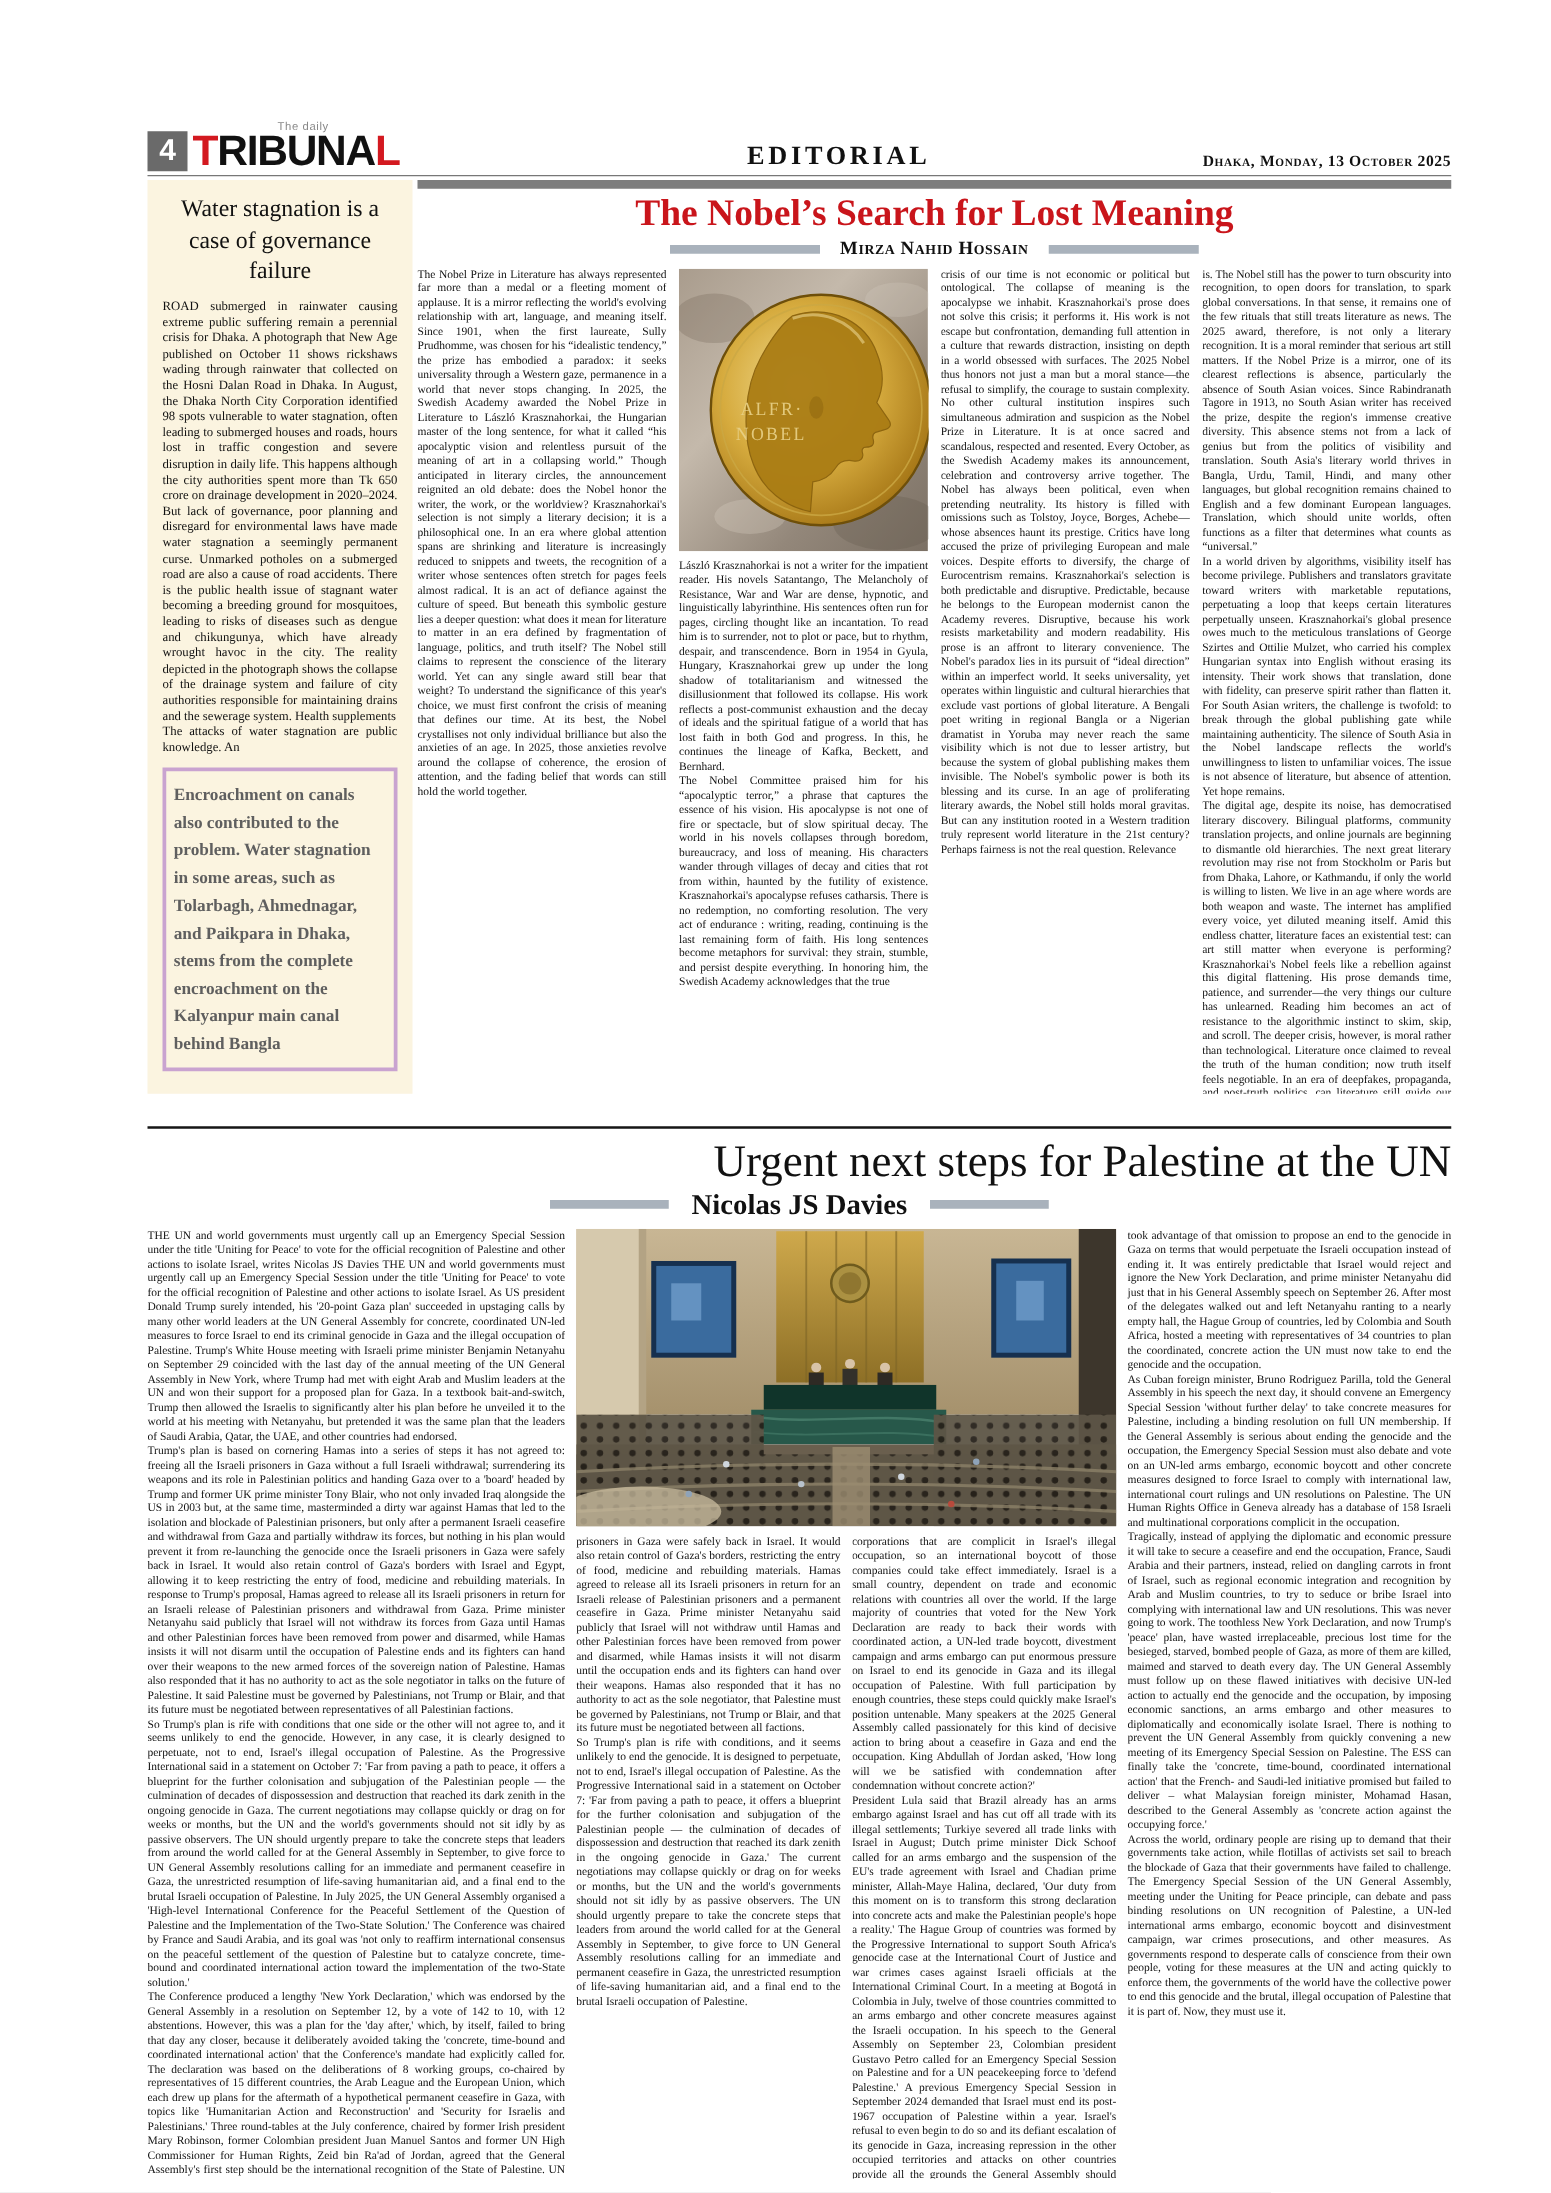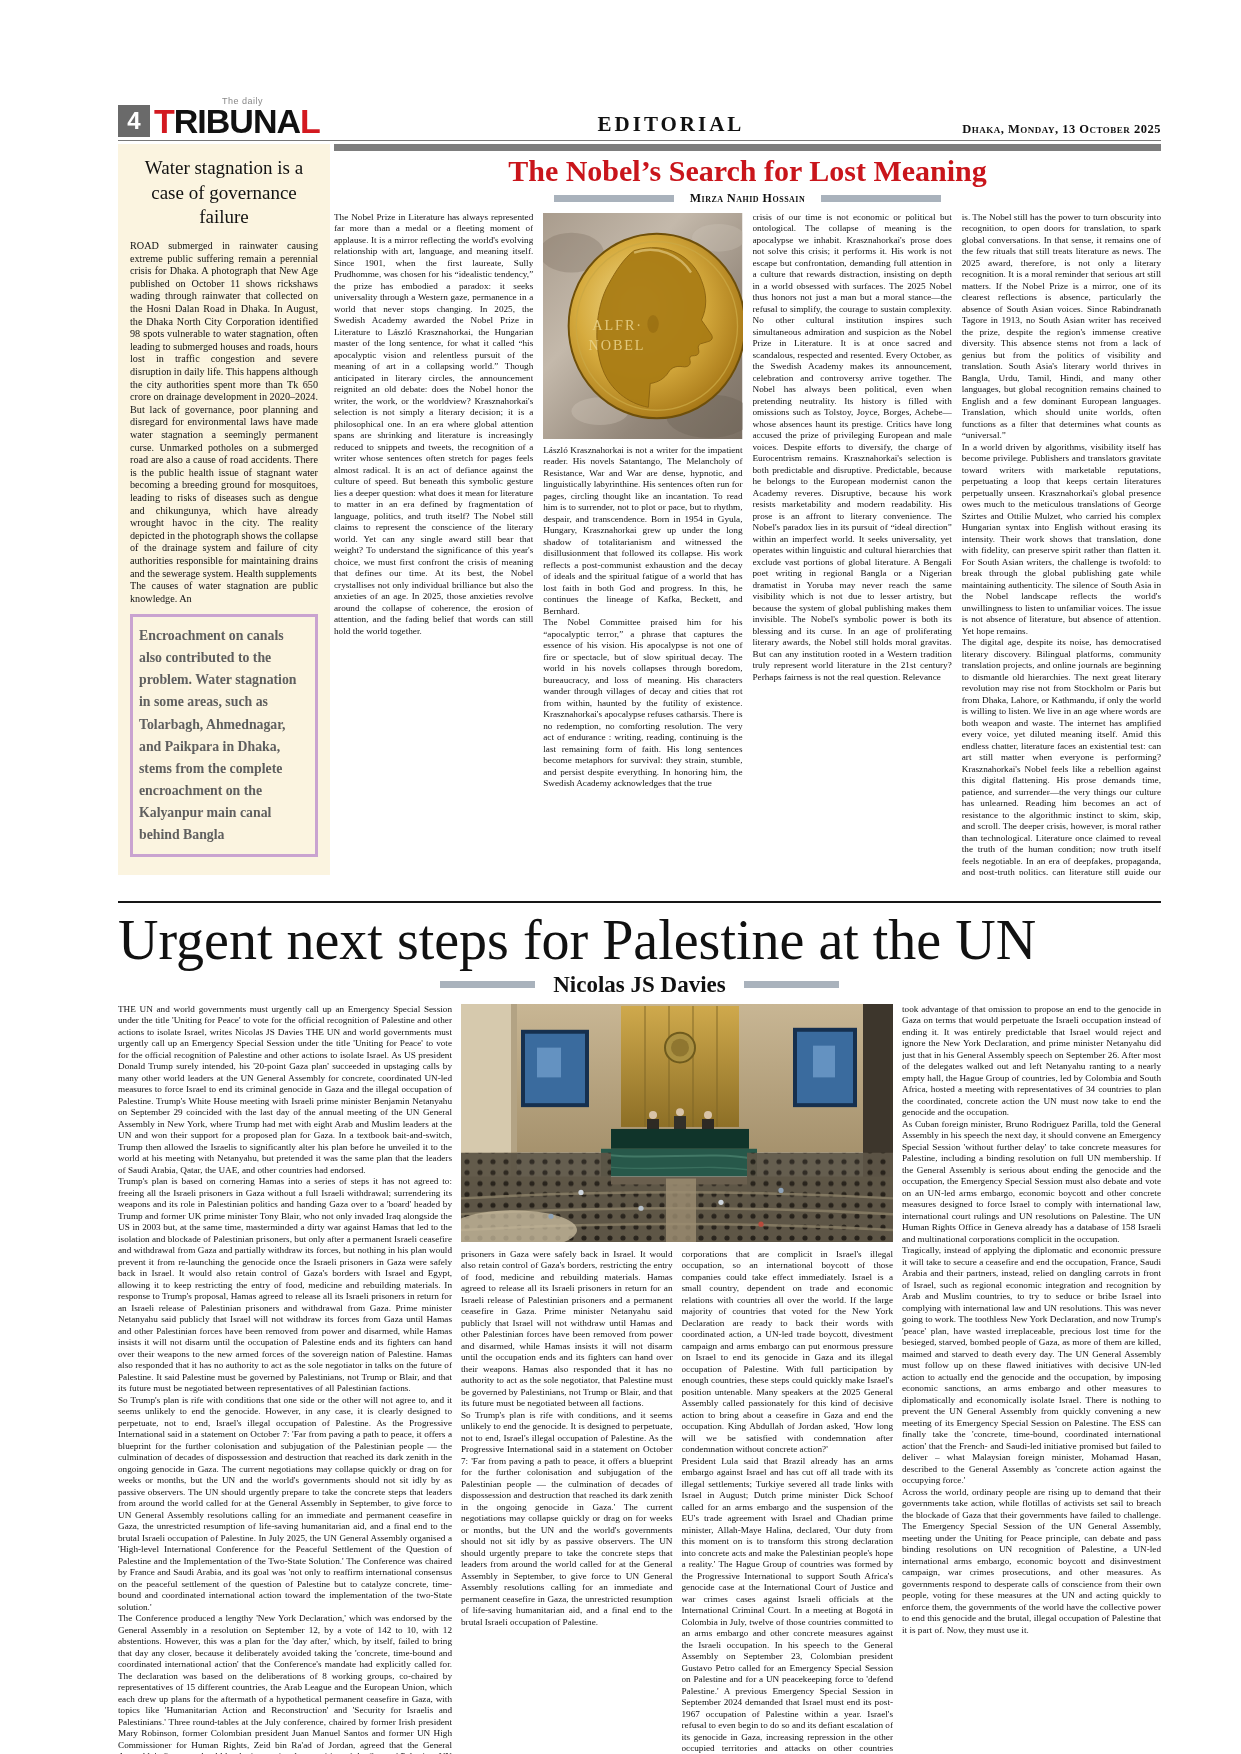--- a/index.html
+++ b/index.html
@@ -24,28 +24,28 @@
   .edit-title{font-size:19px;text-align:center;line-height:1.3;margin:4px 0 10px;font-weight:normal;}
   .edit-body{font-size:10.2px;line-height:12.6px;text-align:justify;}
   .edit-body p{margin:0;}
   .pullquote{border:3px solid #c9a3d0;margin:9px 0;padding:8px 6px;color:#5f5f5f;font-weight:bold;
              font-size:13.8px;line-height:1.6;}
   .nobel{flex:1;display:flex;flex-direction:column;min-width:0;}
   .bar-full{height:7px;background:#7d7d7d;}
   .nobel-title{color:#c9151b;font-size:30px;font-weight:bold;text-align:center;margin:4px 0 2px;line-height:1.05;}
   .byline{display:flex;align-items:center;justify-content:center;gap:16px;margin:2px 0 4px;}
   .byline .bar{width:120px;height:7px;background:#a9b2bc;}
-  .byline .name{font-weight:bold;font-size:12px;font-variant:small-caps;letter-spacing:.5px;}
+  .byline .name{font-weight:bold;font-size:15px;font-variant:small-caps;letter-spacing:.5px;}
   .ncols{flex:1;display:flex;gap:10px;overflow:hidden;margin-top:2px;}
   .ncol{flex:1;min-width:0;font-size:9.2px;line-height:11.5px;text-align:justify;overflow:hidden;}
   .ncol p{margin:0;}
   .medal-fig{width:100%;height:226px;margin:1px 0 6px;display:block;}
   
   .divider{border:0;border-top:2px solid #161616;margin:26px 0 0;}
-  .pal-title{font-size:56px;text-align:left;font-weight:normal;margin:8px 0 2px;line-height:1.05;}
+  .pal-title{font-size:36px;text-align:right;font-weight:normal;margin:8px 0 2px;line-height:1.05;}
   .pal-byline{display:flex;align-items:center;justify-content:center;gap:18px;margin:2px 0 6px;}
   .pal-byline .bar{width:95px;height:7px;background:#a9b2bc;}
   .pal-byline .name{font-weight:bold;font-size:23px;}
   .pal-body{display:flex;gap:9px;height:760px;overflow:hidden;margin-top:6px;}
   .pcol1{width:334px;font-size:9.2px;line-height:11.5px;text-align:justify;overflow:hidden;}
   .pcol1 p,.pmcol p,.pcol3 p{margin:0;}
   .pmid{width:432px;display:flex;flex-direction:column;min-width:0;}
   .un-fig{width:100%;height:238px;display:block;margin-bottom:7px;}
   .pmid-cols{flex:1;display:flex;gap:9px;overflow:hidden;}
   .pmcol{flex:1;min-width:0;font-size:9.2px;line-height:11.5px;text-align:justify;overflow:hidden;}
@@ -67,21 +67,21 @@
     <div class="hdr-center">EDITORIAL</div>
     <div class="hdr-right">Dhaka, Monday, 13 October 2025</div>
   </div>
 
   <div class="section1">
 
     <div class="edit-col">
       <h1 class="edit-title">Water stagnation is a case of governance failure</h1>
       <div class="edit-body">
           <p>ROAD submerged in rainwater causing extreme public suffering remain a perennial crisis for Dhaka. A photograph that New Age published on October 11 shows rickshaws wading through rainwater that collected on the Hosni Dalan Road in Dhaka. In August, the Dhaka North City Corporation identified 98 spots vulnerable to water stagnation, often leading to submerged houses and roads, hours lost in traffic congestion and severe disruption in daily life. This happens although the city authorities spent more than Tk 650 crore on drainage development in 2020–2024. But lack of governance, poor planning and disregard for environmental laws have made water stagnation a seemingly permanent curse. Unmarked potholes on a submerged road are also a cause of road accidents. There is the public health issue of stagnant water becoming a breeding ground for mosquitoes, leading to risks of diseases such as dengue and chikungunya, which have already wrought havoc in the city. The reality depicted in the photograph shows the collapse of the drainage system and failure of city authorities responsible for maintaining drains and the sewerage system. Health supplements</p>
-          <p>The causes of water stagnation are public knowledge. An</p>
+          <p>The attacks of water stagnation are public knowledge. An</p>
         </div>
       <div class="pullquote">Encroachment on canals also contributed to the problem. Water stagnation in some areas, such as Tolarbagh, Ahmednagar, and Paikpara in Dhaka, stems from the complete encroachment on the Kalyanpur main canal behind Bangla</div>
 
     </div>
 
     <div class="nobel">
       <div class="bar-full"></div>
       <h1 class="nobel-title">The Nobel’s Search for Lost Meaning</h1>
       <div class="byline">
         <span class="bar"></span>

